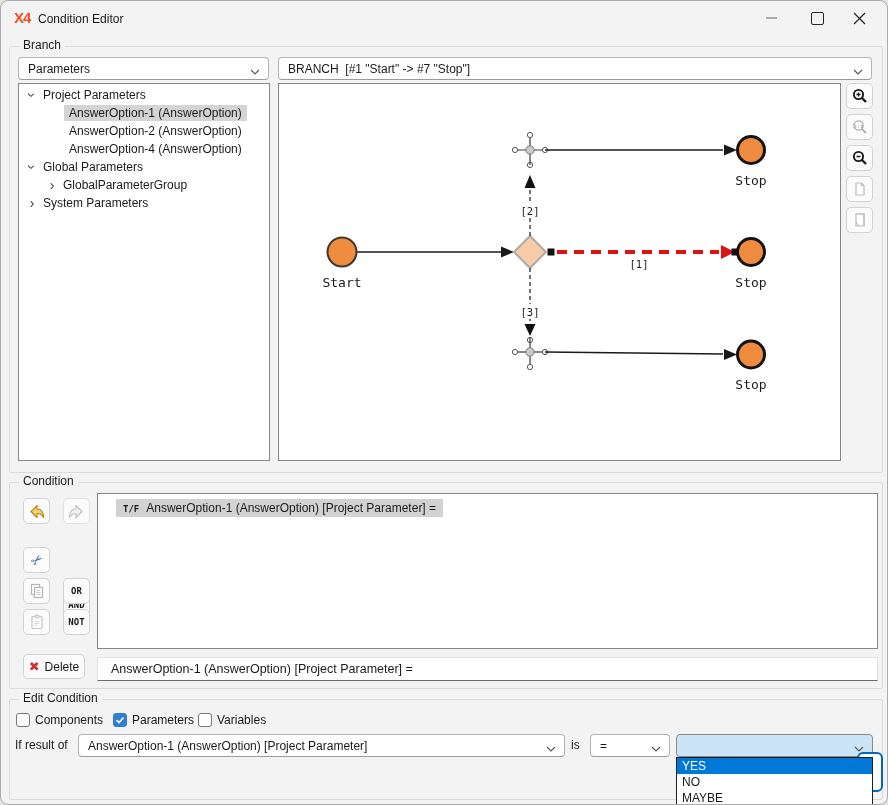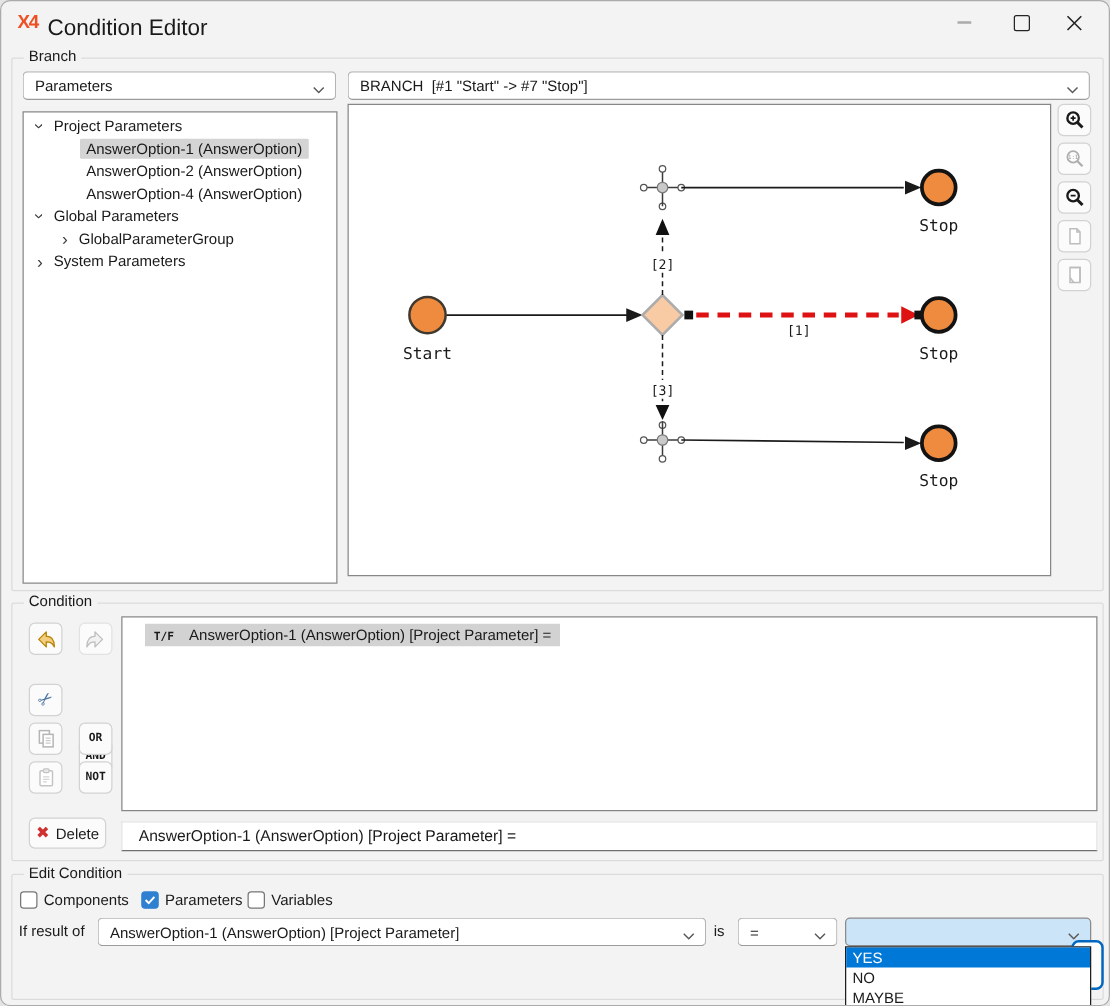--- a/index.html
+++ b/index.html
@@ -1,21 +1,21 @@
 <!DOCTYPE html>
 <html><head>
 <meta charset="utf-8">
 <style>
   html,body{margin:0;padding:0;background:#E4E4E4;font-family:"Liberation Sans",sans-serif;}
   #window{position:relative;width:888px;height:805px;background:#F3F3F3;border:1px solid #ABABAB;
           border-radius:8px;overflow:hidden;box-sizing:border-box;}
   
   #titlebar{position:absolute;left:0;top:0;width:100%;height:36px;}
   #logo{position:absolute;left:13px;top:8px;font-size:15px;font-weight:bold;color:#F04E23;letter-spacing:-1px;}
-  #title{position:absolute;left:37px;top:11px;font-size:18px;color:#1A1A1A;}
+  #title{position:absolute;left:37px;top:11px;font-size:12px;color:#1A1A1A;}
   .capbtn{position:absolute;top:0;width:44px;height:34px;display:flex;align-items:center;justify-content:center;}
   
   .group{position:absolute;border:1px solid #DBDBDB;border-radius:2px;}
   .group-label{position:absolute;top:-9px;left:9px;background:#F3F3F3;padding:0 4px;font-size:12px;color:#1A1A1A;}
   
   .combo{position:absolute;background:#FFFFFF;border:1px solid #B4B4B4;border-bottom-color:#9B9B9B;
          border-radius:4px;font-size:12px;color:#1A1A1A;display:flex;align-items:center;
          padding:0 26px 0 9px;box-sizing:border-box;height:23px;}
   .combo .ctext{white-space:pre;overflow:hidden;}
   .combo .chevbox{position:absolute;right:8px;top:50%;margin-top:-4px;}
@@ -35,21 +35,21 @@
   .tbtn{position:absolute;width:27px;height:26px;background:#FBFBFB;border:1px solid #D2D2D2;border-radius:5px;
         display:flex;align-items:center;justify-content:center;box-sizing:border-box;
         font-family:"DejaVu Sans Mono",monospace;font-size:9px;font-weight:bold;color:#1A1A1A;}
   .tbtn.disabled{border-color:#E2E2E2;}
   #delete-btn{position:absolute;left:22px;top:653px;width:62px;height:25px;background:#FBFBFB;
         border:1px solid #D2D2D2;border-radius:5px;display:flex;align-items:center;justify-content:center;
         gap:5px;font-size:12px;color:#1A1A1A;box-sizing:border-box;}
   #delete-btn .x{color:#D03030;font-weight:bold;font-size:13px;font-family:"DejaVu Sans",sans-serif;}
   
   #cond-row{position:absolute;left:18px;top:5px;font-size:12px;color:#1A1A1A;background:#D2D2D2;
-            padding:2px 7px;display:flex;align-items:baseline;gap:12px;}
+            padding:2px 7px;display:flex;align-items:baseline;gap:7px;}
   #cond-row .tf{font-family:"DejaVu Sans Mono",monospace;font-size:9px;font-weight:bold;}
   #result-field{position:absolute;left:96px;top:656px;width:781px;height:24px;background:#FFFFFF;
             border:1px solid #E3E3E3;border-bottom:1px solid #6E6E6E;box-sizing:border-box;
             font-size:12.5px;color:#1A1A1A;display:flex;align-items:center;padding-left:13px;}
   
   .cbox{position:absolute;width:14px;height:14px;background:#FFFFFF;border:1px solid #767676;border-radius:3px;
         box-sizing:border-box;}
   .cbox.checked{background:#2F80D0;border-color:#2F80D0;}
   .cbox svg{display:none;margin:1px;}
   .cbox.checked svg{display:block;}
@@ -101,21 +101,21 @@
 
   <div class="combo" style="left:277px;top:56px;width:594px;">
     <span class="ctext">BRANCH  [#1 "Start" -&gt; #7 "Stop"]</span>
     <span class="chevbox">
       <svg width="10" height="8" viewBox="0 0 10 8">
           <path d="M1 2 L5 6 L9 2" stroke="#5A5A5A" stroke-width="1.2" fill="none"></path>
         </svg>
     </span>
   </div>
 
-  <div class="panel" style="left:17px;top:88px;width:252px;height:378px;">
+  <div class="panel" style="left:17px;top:82px;width:252px;height:378px;">
     <div class="trow" style="left:7px;top:2px;">
       <span class="chev exp">›</span>
       <span class="tlabel">Project Parameters</span>
     </div>
     <div class="trow" style="left:33px;top:20px;">
       <span class="chev" style="visibility: hidden;">›</span>
       <span class="tlabel selected">AnswerOption-1 (AnswerOption)</span>
     </div>
     <div class="trow" style="left:33px;top:38px;">
       <span class="chev" style="visibility: hidden;">›</span>

